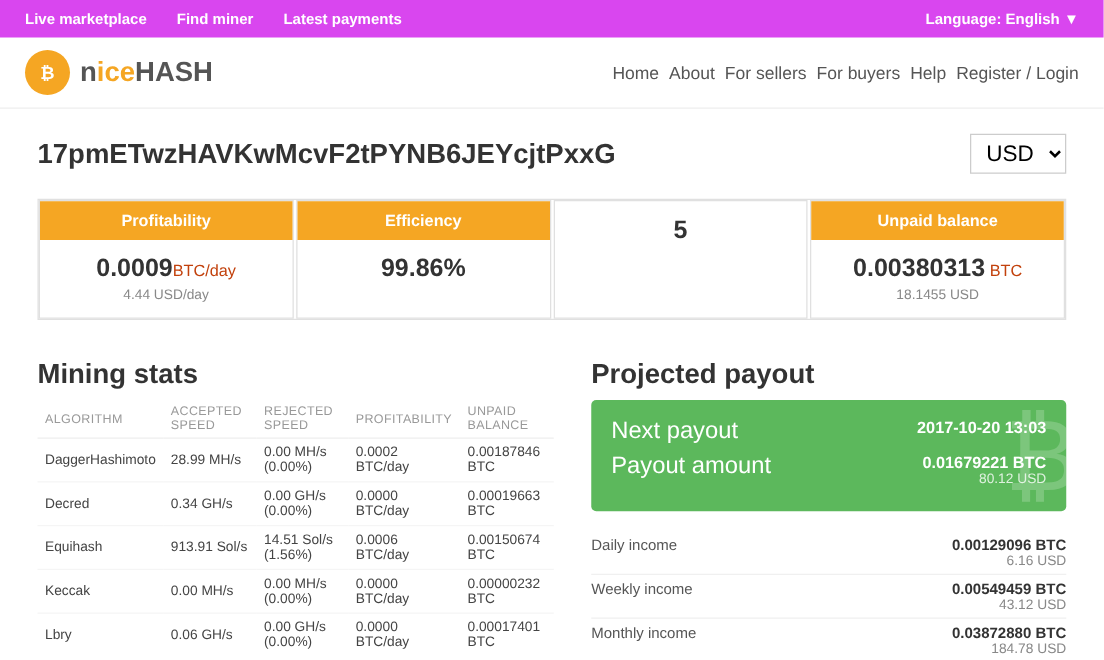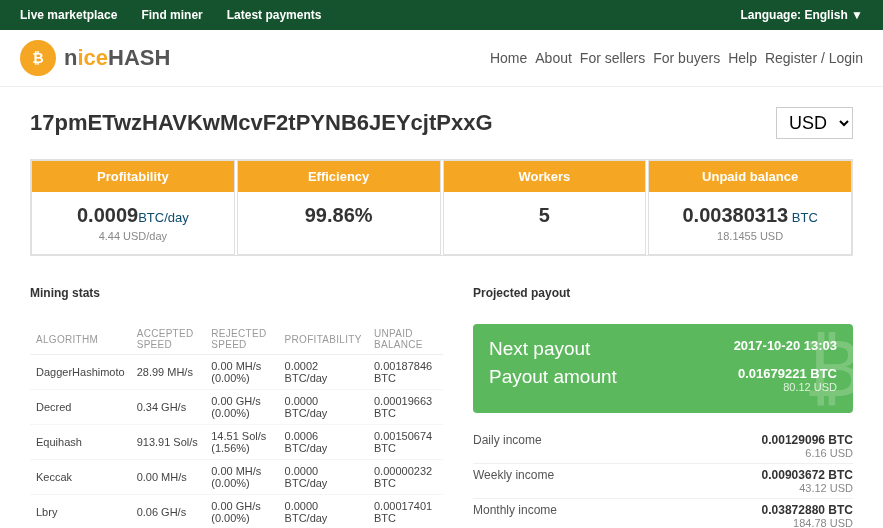--- a/index.html
+++ b/index.html
@@ -1,20 +1,20 @@
 <!DOCTYPE html>
 <html><head>
   <meta charset="utf-8">
   <style>
     * { box-sizing: border-box; margin: 0; padding: 0; }
     body { font-family: Arial, sans-serif; font-size: 13px; color: #333; background: #fff; }
 
     
     .top-banner {
-      background: #14532d;
+      background: #d946ef;
       padding: 8px 20px;
       display: flex;
       justify-content: space-between;
       align-items: center;
     }
     .top-banner-left { display: flex; gap: 24px; }
     .top-banner-link {
       color: #fff;
       font-size: 12px;
       font-weight: bold;
@@ -85,32 +85,32 @@
     }
     .stat-card-body {
       padding: 12px;
       text-align: center;
     }
     .stat-main {
       font-size: 20px;
       font-weight: bold;
       color: #333;
     }
-    .stat-unit { font-size: 13px; font-weight: normal; color: #0c4a6e; }
+    .stat-unit { font-size: 13px; font-weight: normal; color: #c2410c; }
     .stat-sub { font-size: 11px; color: #888; margin-top: 3px; }
 
     
     .bottom-section {
       display: grid;
       grid-template-columns: 1fr 380px;
       gap: 30px;
     }
 
     
-    .section-title { font-size: 12px; font-weight: bold; margin-bottom: 24px; }
+    .section-title { font-size: 22px; font-weight: bold; margin-bottom: 8px; }
     .mining-table { width: 100%; border-collapse: collapse; font-size: 11px; }
     .mining-table th {
       text-align: left;
       color: #999;
       font-weight: normal;
       padding: 4px 6px;
       border-bottom: 1px solid #eee;
       font-size: 10px;
       letter-spacing: 0.3px;
     }
@@ -200,21 +200,20 @@
         <div class="stat-sub">4.44 USD/day</div>
       </div>
     </div>
     <div class="stat-card">
       <div class="stat-card-header">Efficiency</div>
       <div class="stat-card-body">
         <div class="stat-main">99.86%</div>
       </div>
     </div>
     <div class="stat-card">
-      <div class="stat-card-header">Workers</div>
       <div class="stat-card-body">
         <div class="stat-main">5</div>
         <div class="stat-sub"></div>
       </div>
     </div>
     <div class="stat-card">
       <div class="stat-card-header">Unpaid balance</div>
       <div class="stat-card-body">
         <div class="stat-main">
           <span>0.00380313</span><span class="stat-unit"> <span>BTC</span></span>
@@ -298,21 +297,21 @@
       <div class="income-row">
     <span class="income-label">Daily income</span>
     <div class="income-values">
       <div class="income-btc">0.00129096 BTC</div>
       <div class="income-usd">6.16 USD</div>
     </div>
   </div>
           <div class="income-row">
     <span class="income-label">Weekly income</span>
     <div class="income-values">
-      <div class="income-btc">0.00903672 BTC</div>
+      <div class="income-btc">0.00549459 BTC</div>
       <div class="income-usd">43.12 USD</div>
     </div>
   </div>
           <div class="income-row">
     <span class="income-label">Monthly income</span>
     <div class="income-values">
       <div class="income-btc">0.03872880 BTC</div>
       <div class="income-usd">184.78 USD</div>
     </div>
   </div>

